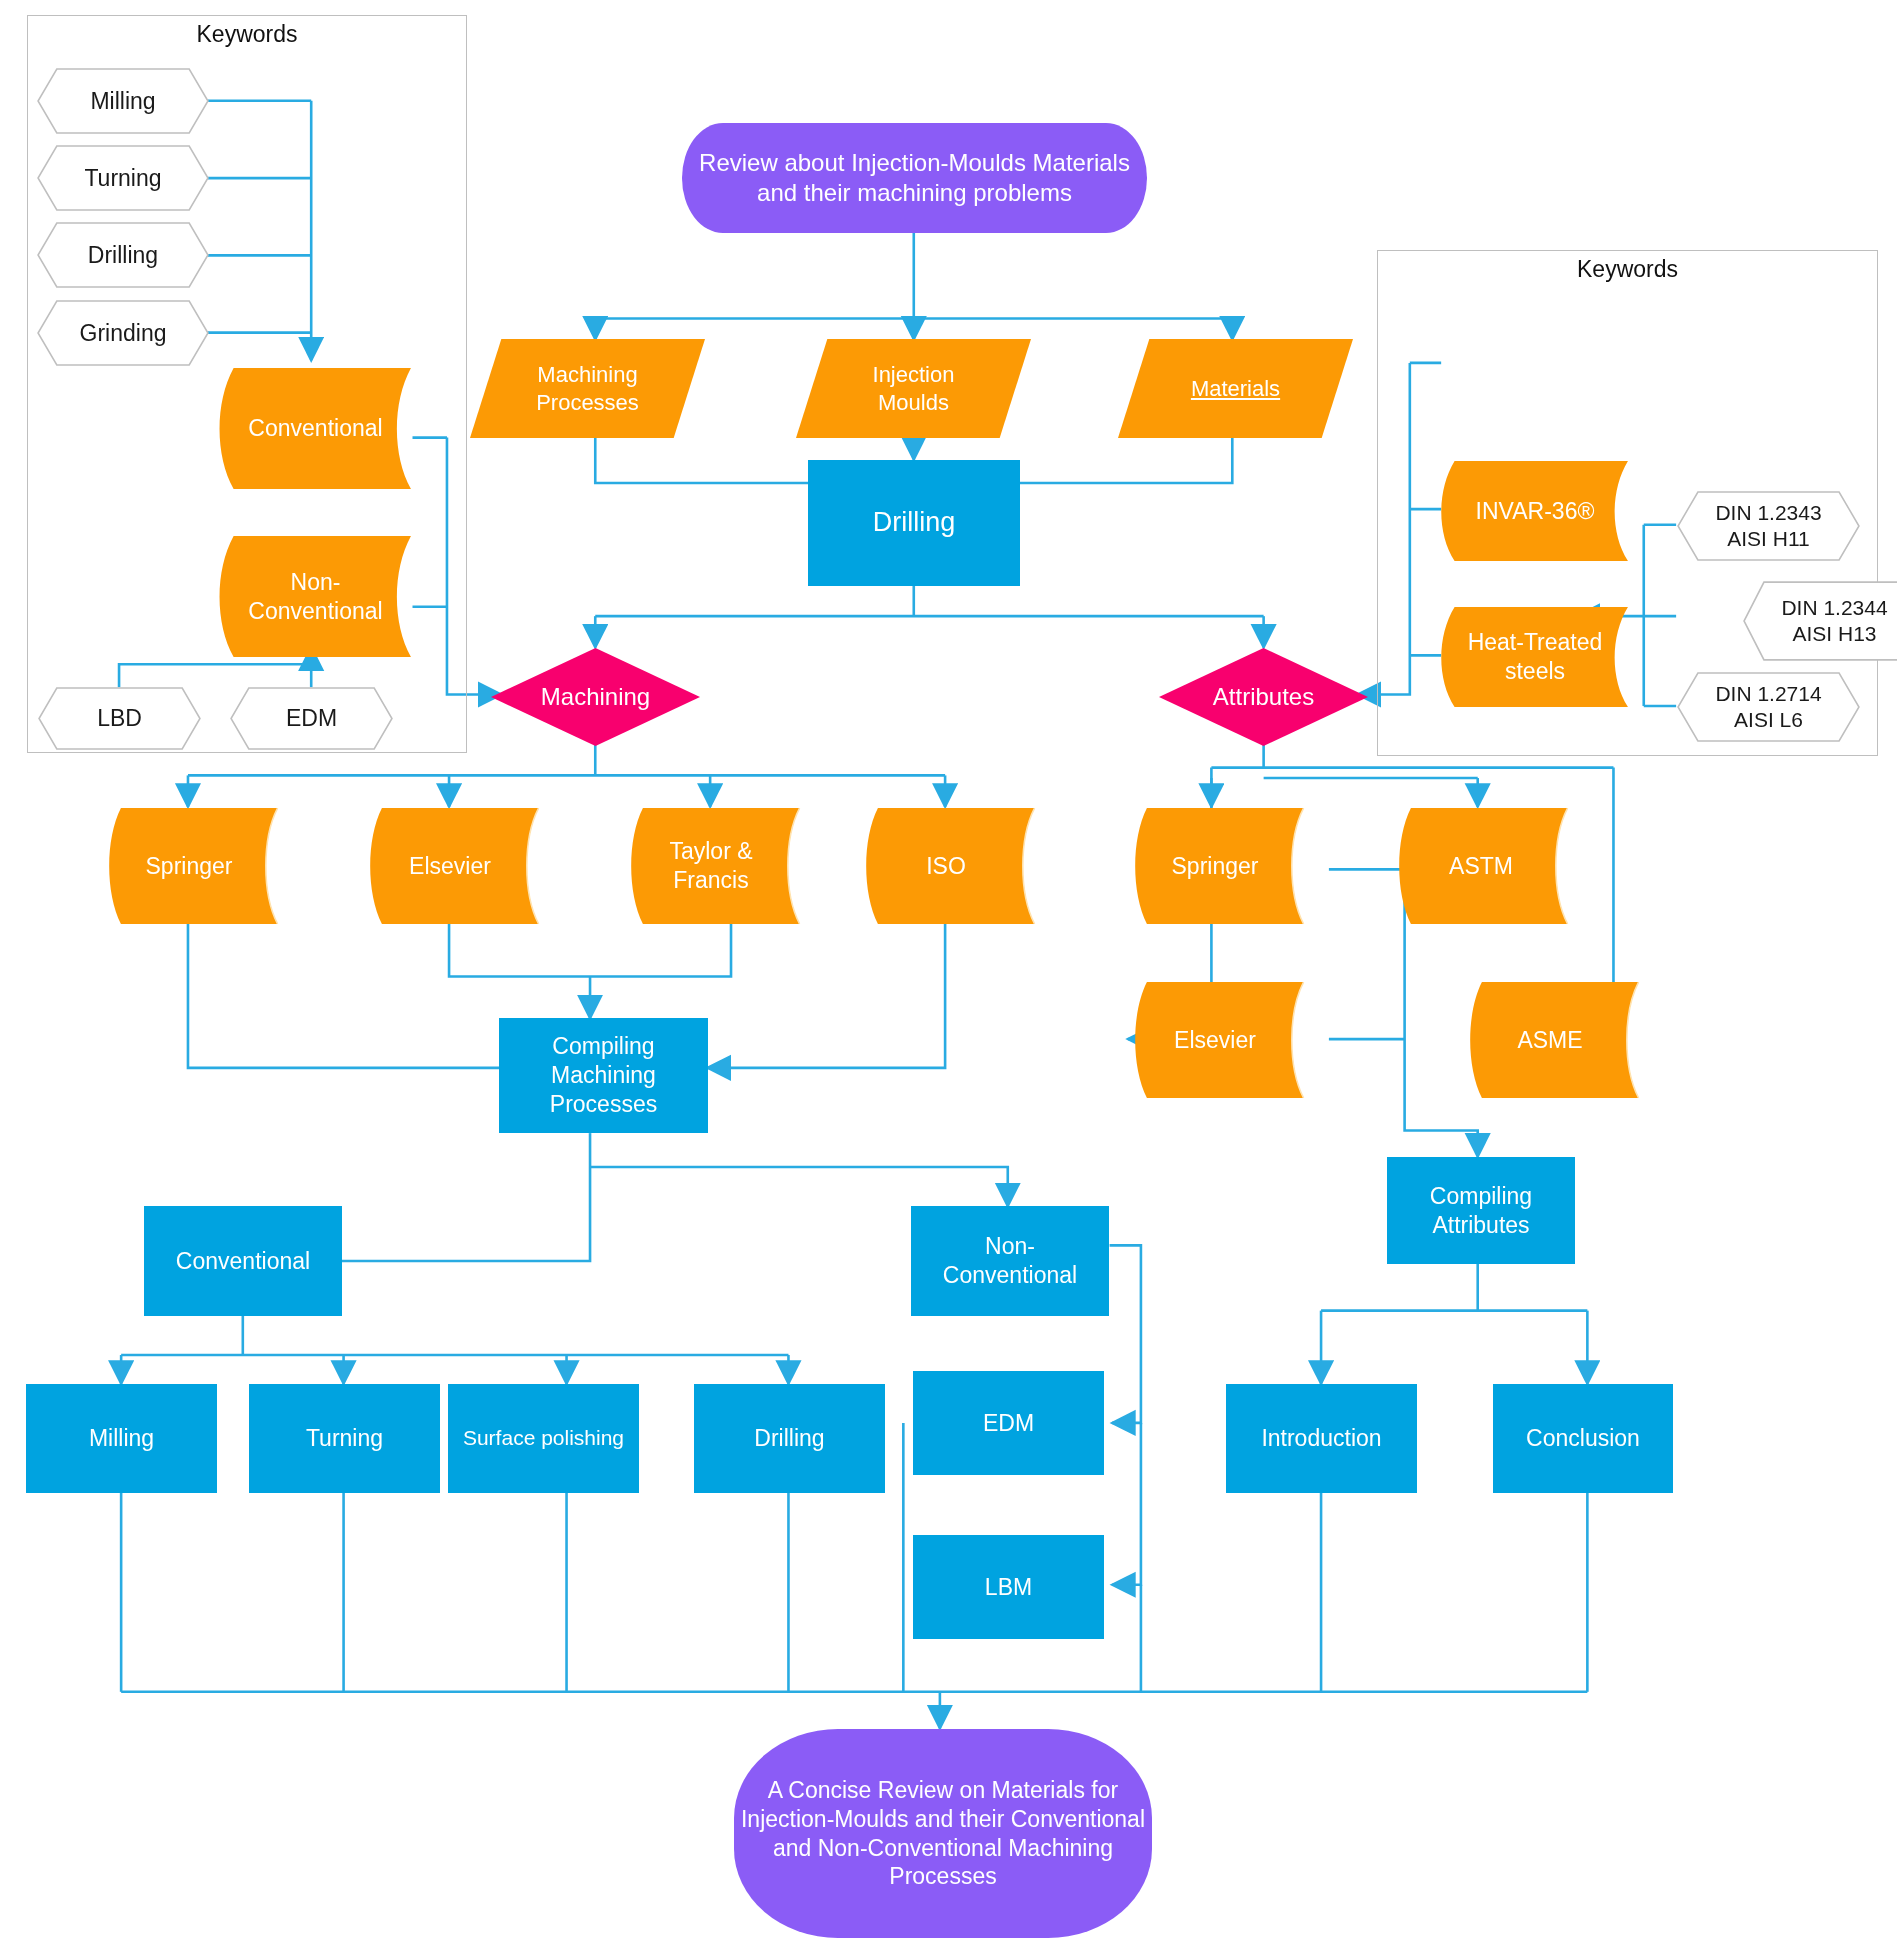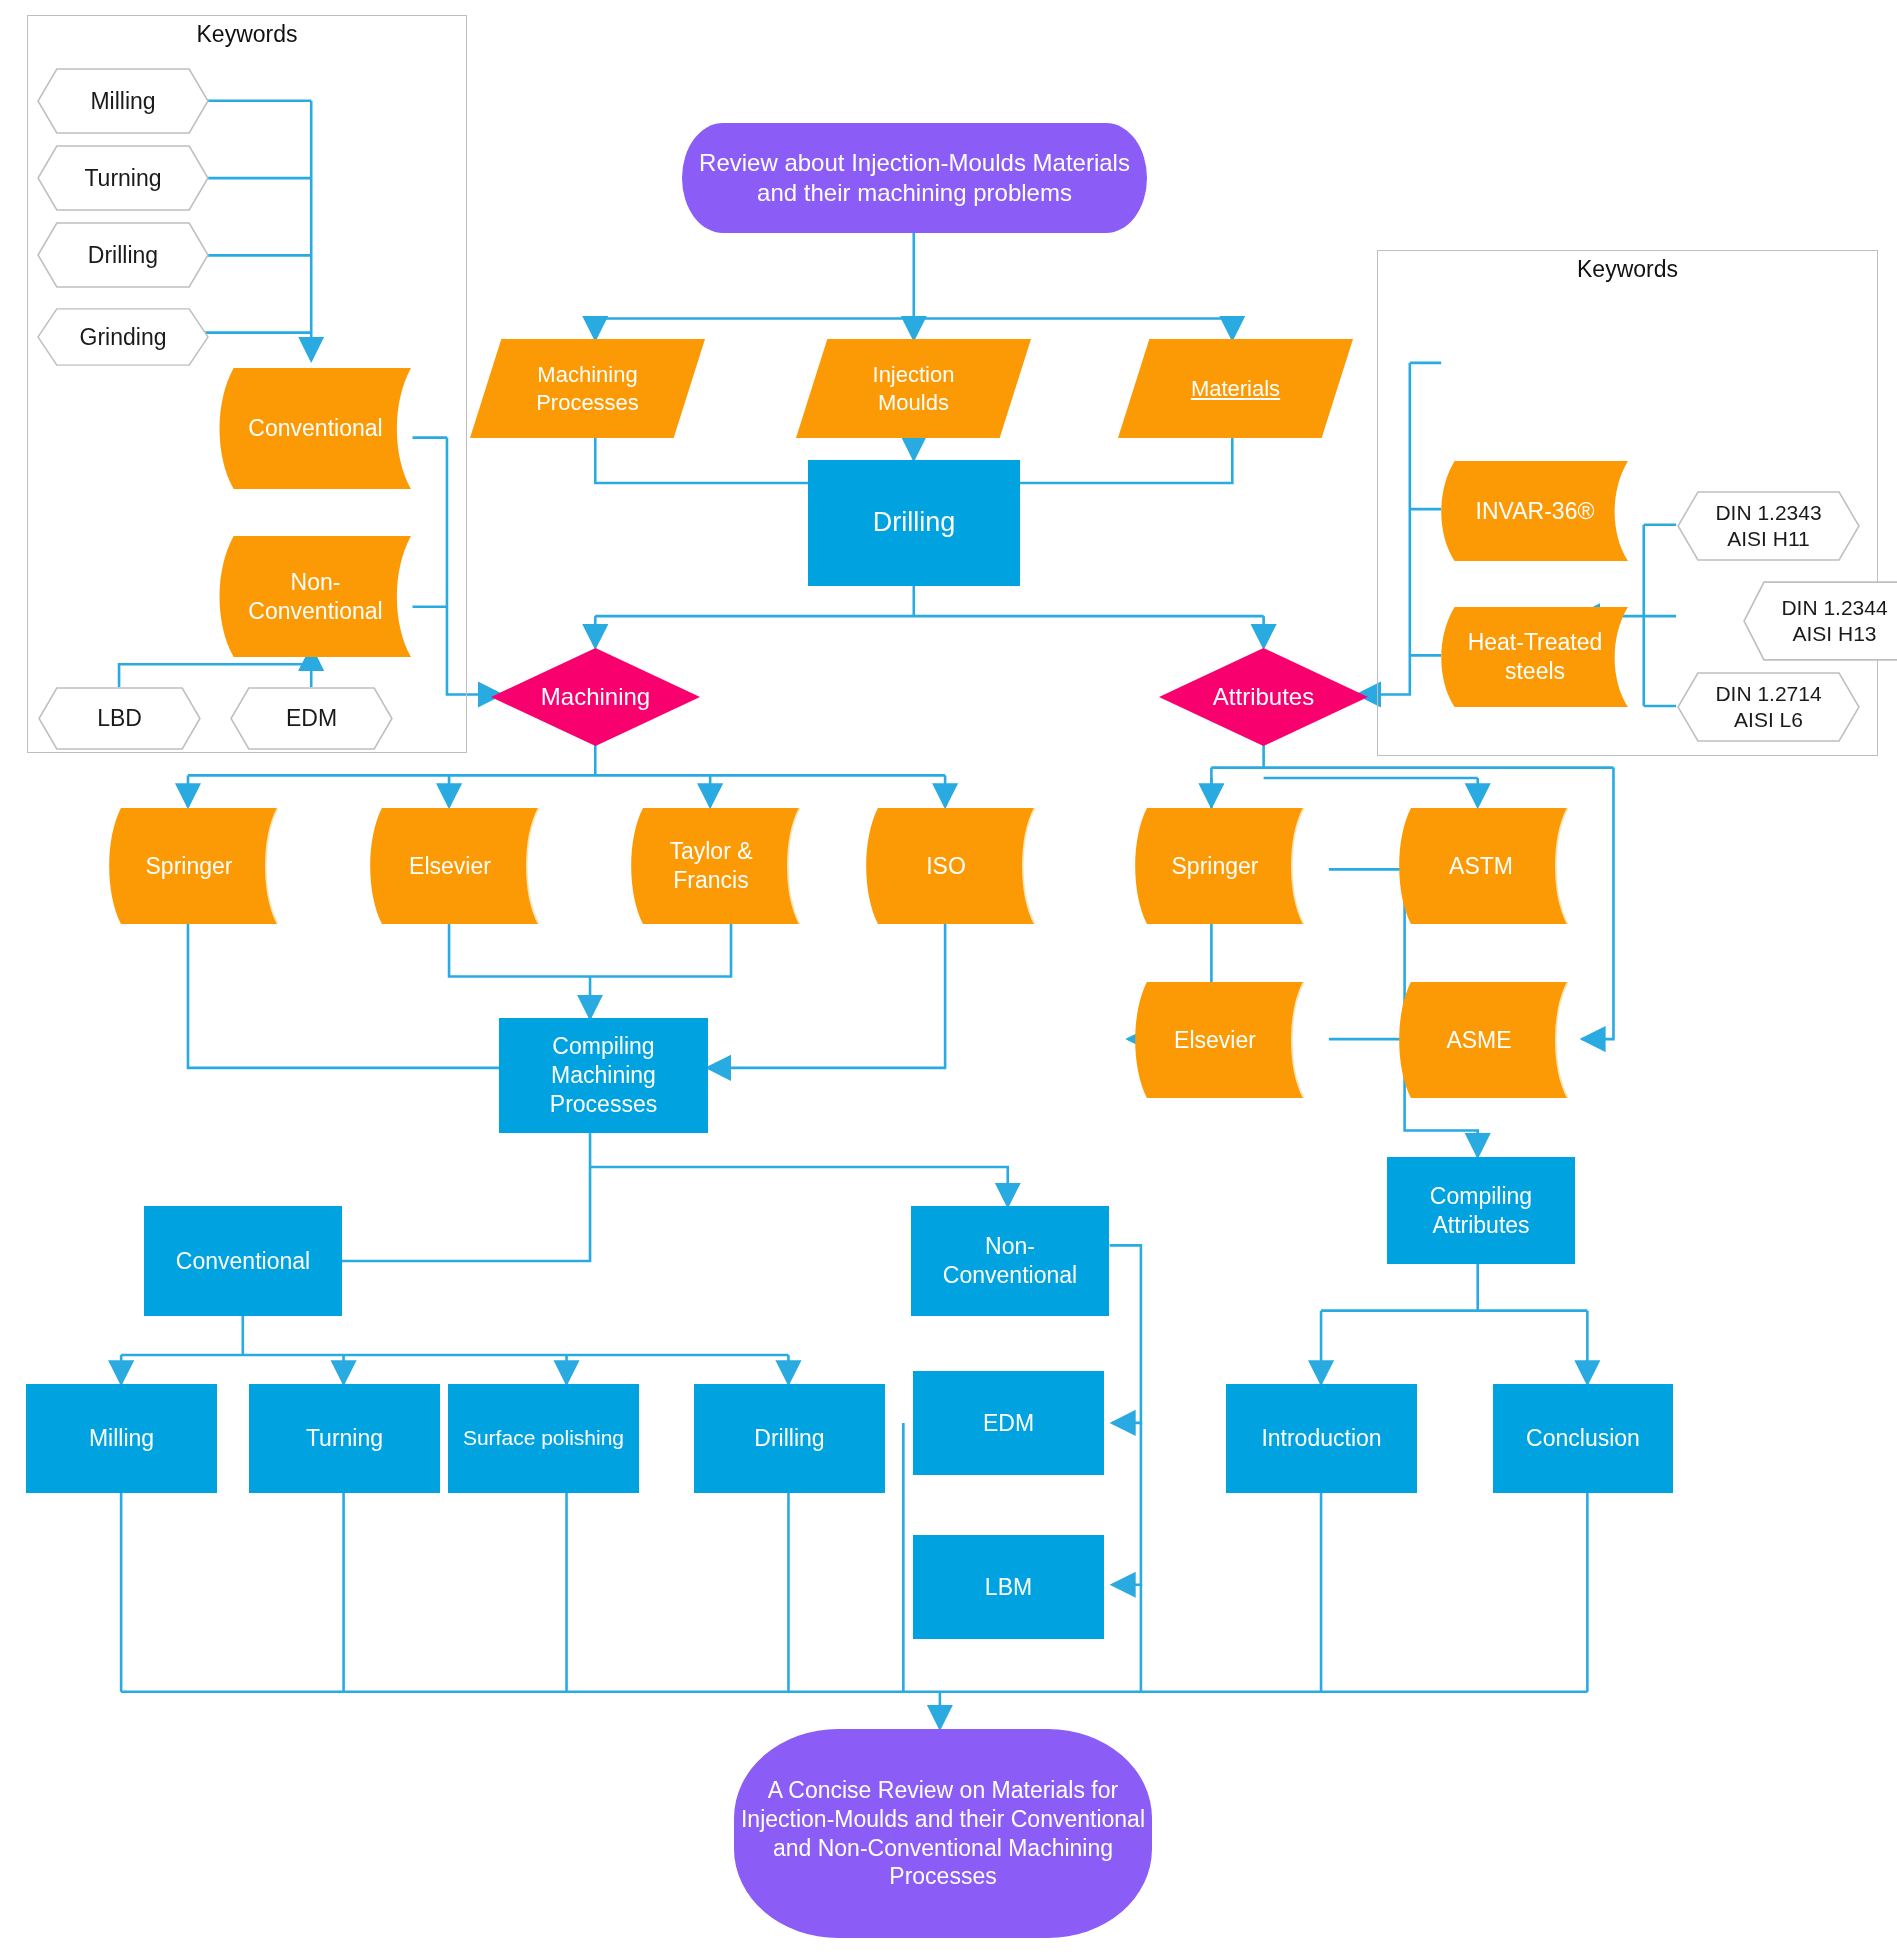--- a/index.html
+++ b/index.html
@@ -157,21 +157,21 @@
         <polygon points="38,2 292,2 328,63 292,124 38,124 2,63" fill="#fff" stroke="#BFBFBF" stroke-width="3"></polygon>
       </svg>
     <span class="lbl">Turning</span>
   </div>
   <div class="node hex" style="left:37px;top:222px;width:172px;height:66px;">
     <svg class="hexshape" viewBox="0 0 330 126" preserveAspectRatio="none">
         <polygon points="38,2 292,2 328,63 292,124 38,124 2,63" fill="#fff" stroke="#BFBFBF" stroke-width="3"></polygon>
       </svg>
     <span class="lbl">Drilling</span>
   </div>
-  <div class="node hex" style="left:37px;top:308px;width:172px;height:58px;">
+  <div class="node hex" style="left:37px;top:300px;width:172px;height:66px;">
     <svg class="hexshape" viewBox="0 0 330 126" preserveAspectRatio="none">
         <polygon points="38,2 292,2 328,63 292,124 38,124 2,63" fill="#fff" stroke="#BFBFBF" stroke-width="3"></polygon>
       </svg>
     <span class="lbl">Grinding</span>
   </div>
 
   <div class="node doc" style="left:219px;top:366px;width:193px;height:125px;">
     <svg class="shapesvg" viewBox="0 0 370 240" preserveAspectRatio="none">
       <path d="M28,4 L368,4 C332,70 332,172 368,236 L28,236 C-8,172 -8,70 28,4 Z" fill="#FC9A05"></path>
     </svg>
@@ -324,21 +324,21 @@
     </svg>
     <span class="lbl" style="margin-right:17px;">ASTM</span>
   </div>
   <div class="node db" style="left:1125px;top:981px;width:201px;height:118px;">
     <svg class="shapesvg" viewBox="0 0 385 225" preserveAspectRatio="none">
       <path d="M42,2 L342,2 C312,60 312,165 342,223 L42,223 C12,165 12,60 42,2 Z" fill="#FC9A05"></path>
       <path d="M342,2 C312,60 312,165 342,223" fill="none" stroke="#FFE3B0" stroke-width="3"></path>
     </svg>
     <span class="lbl" style="margin-right:21px;">Elsevier</span>
   </div>
-  <div class="node db" style="left:1389px;top:981px;width:201px;height:118px;">
+  <div class="node db" style="left:1460px;top:981px;width:201px;height:118px;">
     <svg class="shapesvg" viewBox="0 0 385 225" preserveAspectRatio="none">
       <path d="M42,2 L342,2 C312,60 312,165 342,223 L42,223 C12,165 12,60 42,2 Z" fill="#FC9A05"></path>
       <path d="M342,2 C312,60 312,165 342,223" fill="none" stroke="#FFE3B0" stroke-width="3"></path>
     </svg>
     <span class="lbl" style="margin-right:21px;">ASME</span>
   </div>
 
   <div class="node proc" style="left:499px;top:1018px;width:209px;height:115px;">
     <span class="lbl">Compiling
 Machining

